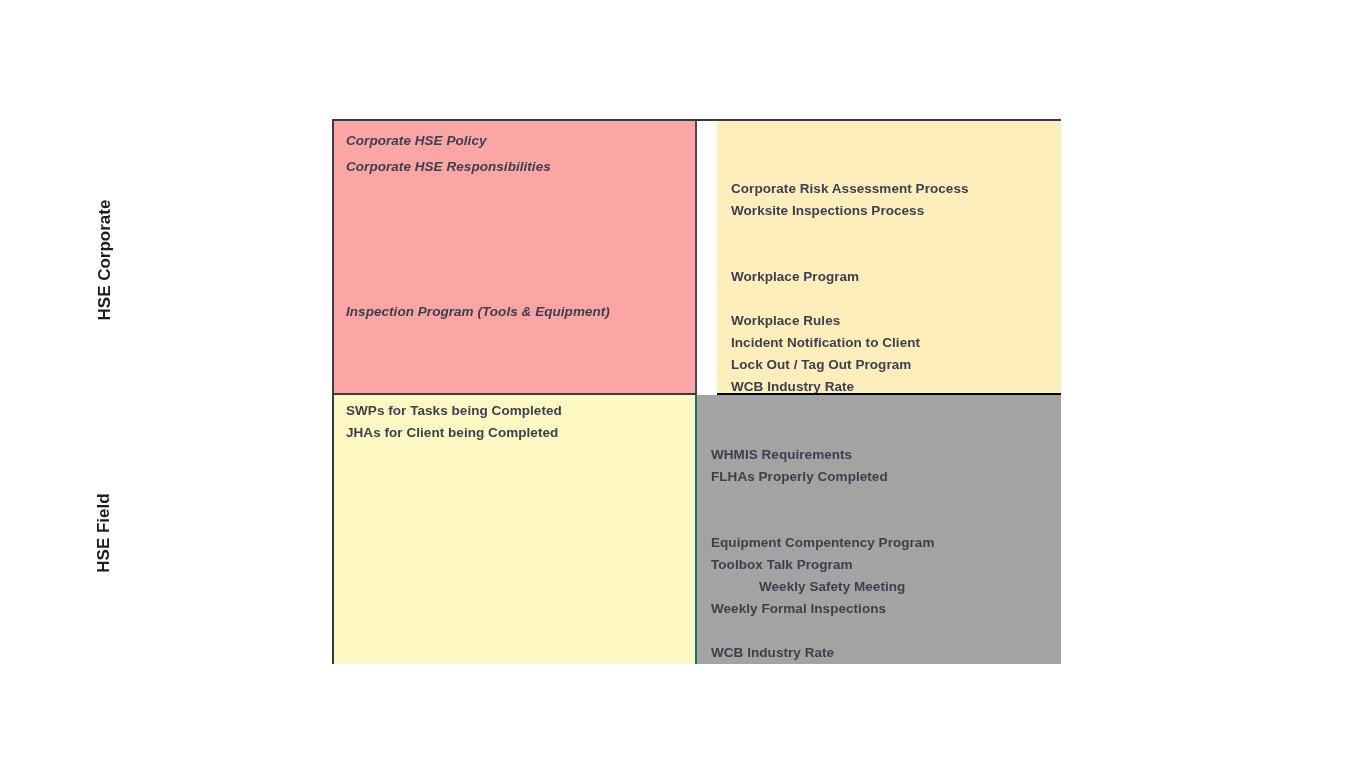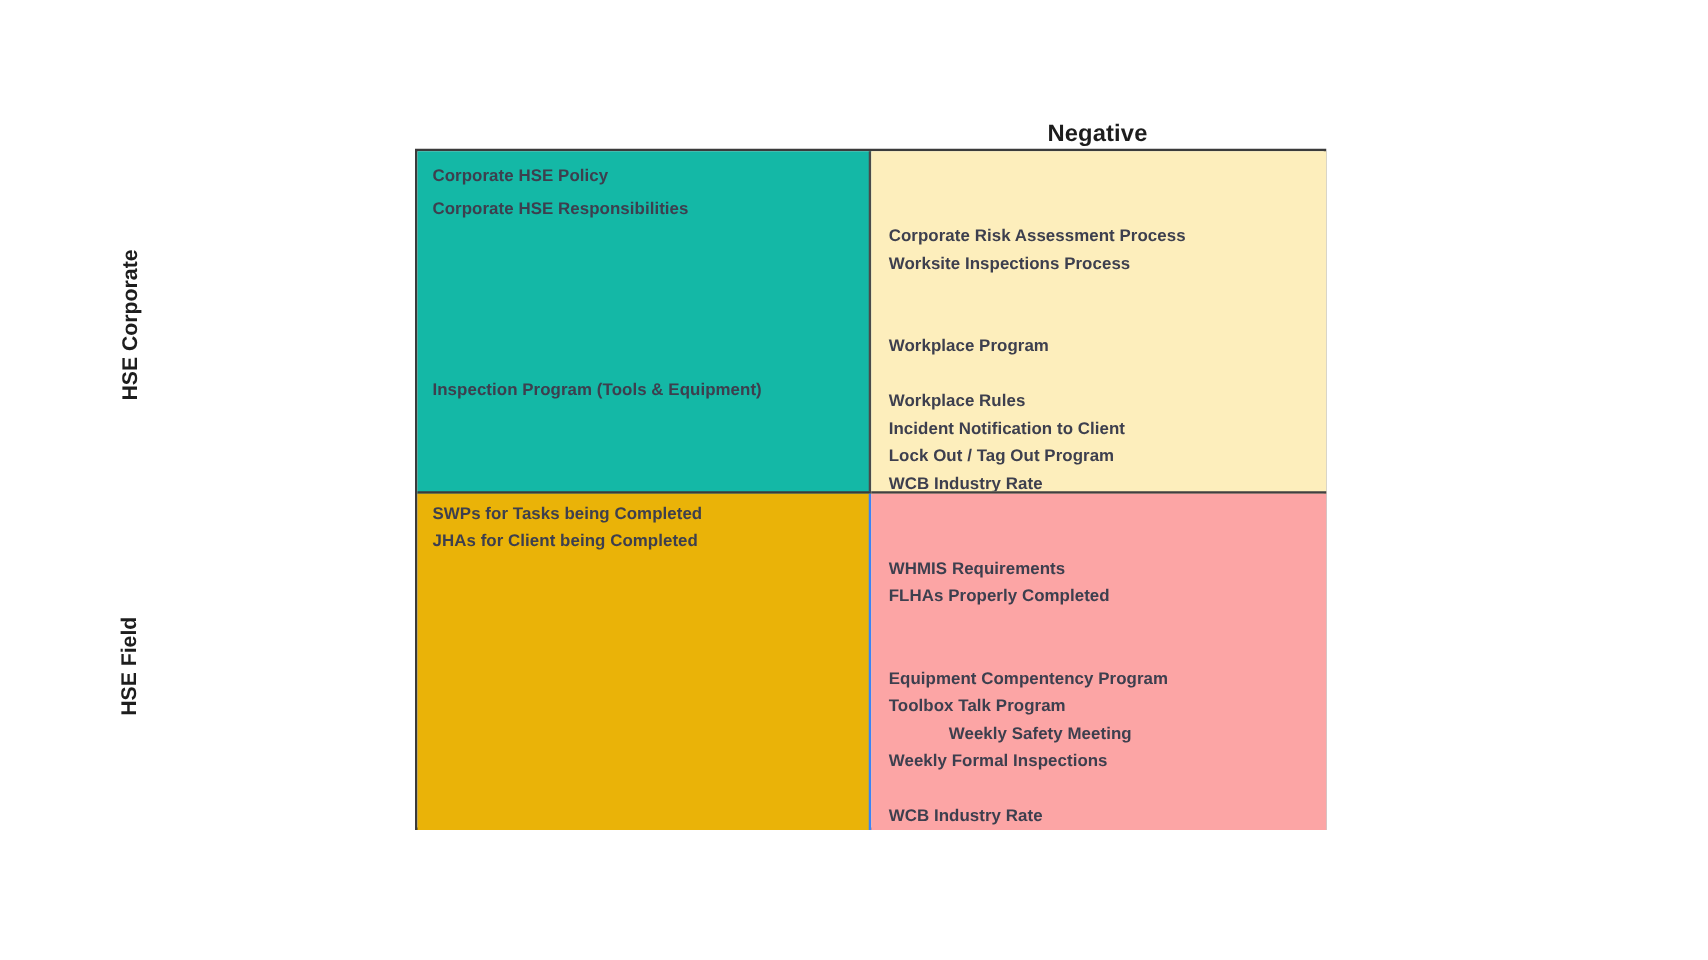--- a/index.html
+++ b/index.html
@@ -72,43 +72,42 @@
     grid-template-rows: 274px 269px;
   }
 
   .cell {
     position: relative;
     box-sizing: border-box;
     overflow: hidden;
     padding: 0;
   }
 
-  .cell-tl { background: #14b8a6; border-right: 2px solid #4a4a4a; border-bottom: 2px solid #3b3b3b; }
-  .cell-tr { background: #fdeebc; border-bottom: 2px solid #404040; }
-  .cell-bl { background: #eab308; border-right: 2px solid #3b82f6; }
-  .cell-br { background: #fca5a5; }
+  .cell-tl { background: #fca5a5; border-right: 2px solid #4a4a4a; border-bottom: 2px solid #3b3b3b; font-style: italic; }
+  .cell-tr { background: #fdeebc; border-bottom: 2px solid #000000; margin-left: 20px; }
+  .cell-bl { background: #fef9c3; border-right: 2px solid #0f766e; }
+  .cell-br { background: #a3a3a3; }
 
   .item {
     position: absolute;
     font-size: 13.5px;
     font-weight: bold;
     color: #3d3f4e;
     white-space: nowrap;
     letter-spacing: 0.05px;
     left: 12px;
   }
   .cell-tr .item, .cell-br .item { left: 14px; }
 </style>
 </head>
 <body>
 
 <div id="stage">
 
 
-  <div class="col-header" id="col-header-negative">Negative</div>
 
   <div class="row-header" id="row-header-corporate">HSE Corporate</div>
 
   <div class="row-header" id="row-header-field">HSE Field</div>
 
   <div id="matrix">
 
     <div class="cell cell-tl">
         <div class="item" style="top: 12px;">Corporate HSE Policy</div>
         <div class="item" style="top: 38px;">Corporate HSE Responsibilities</div>

